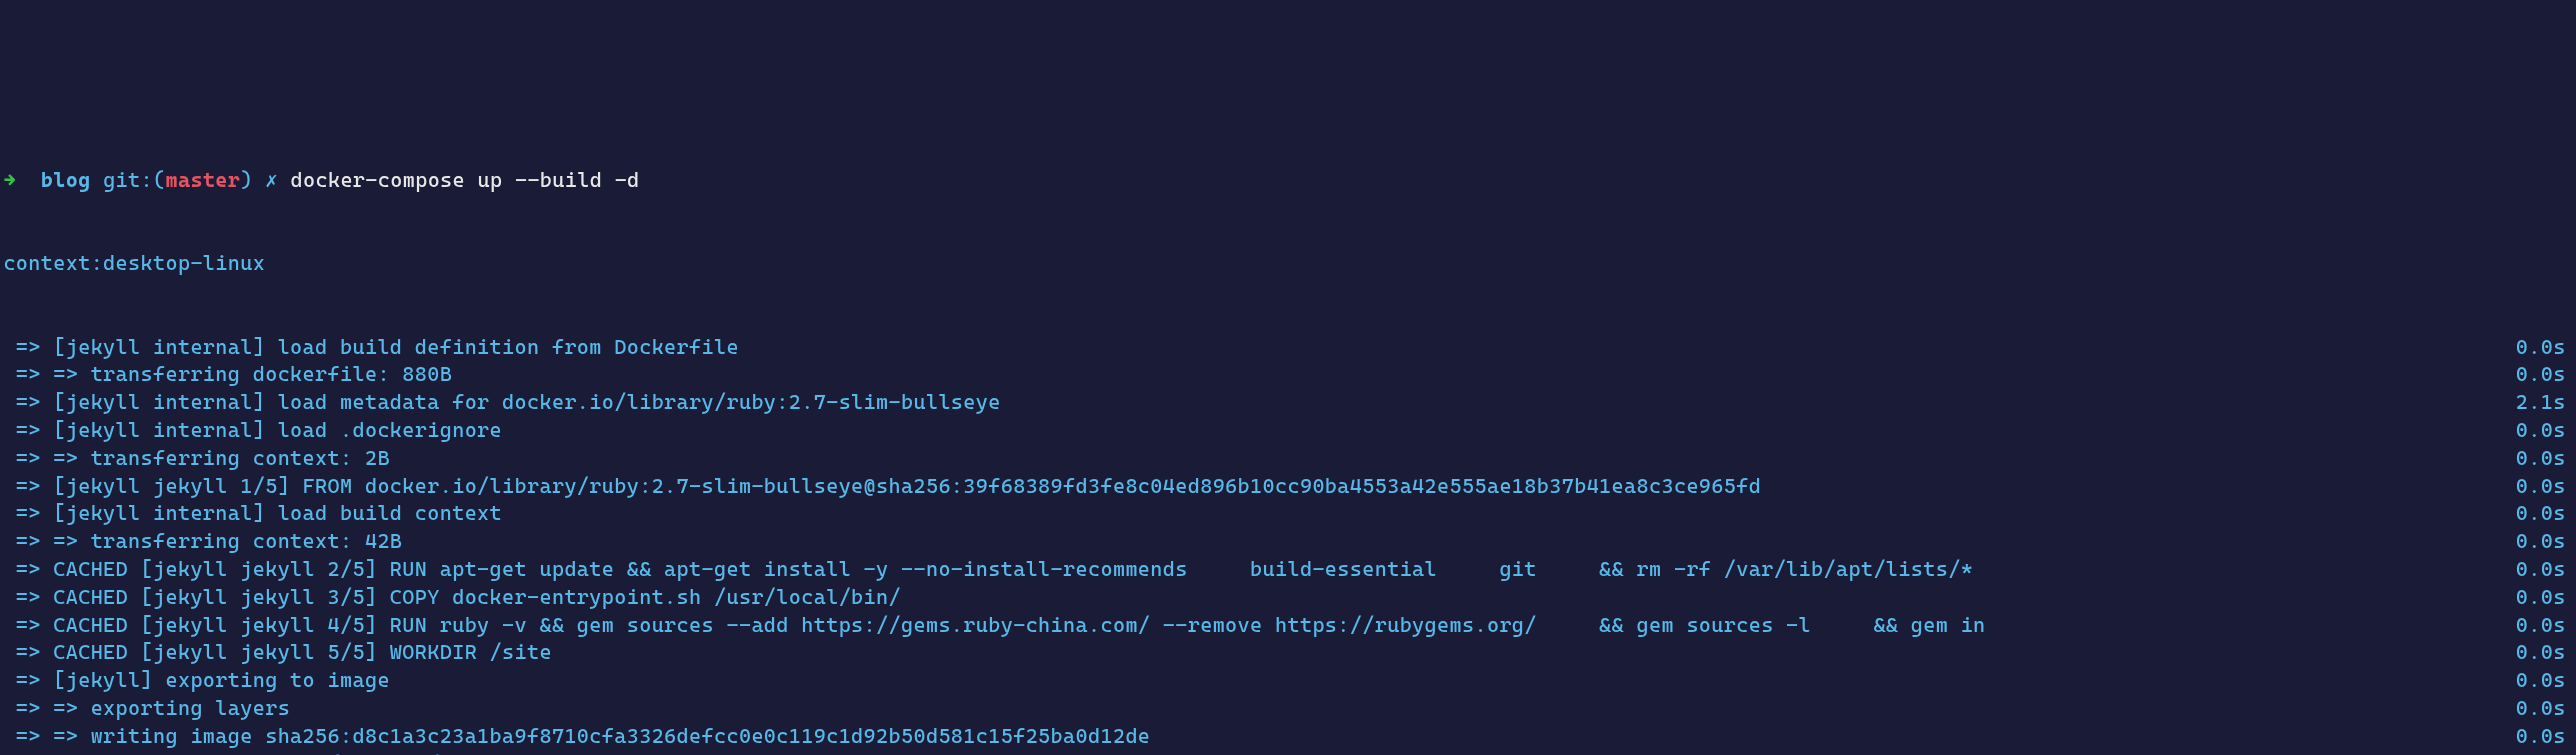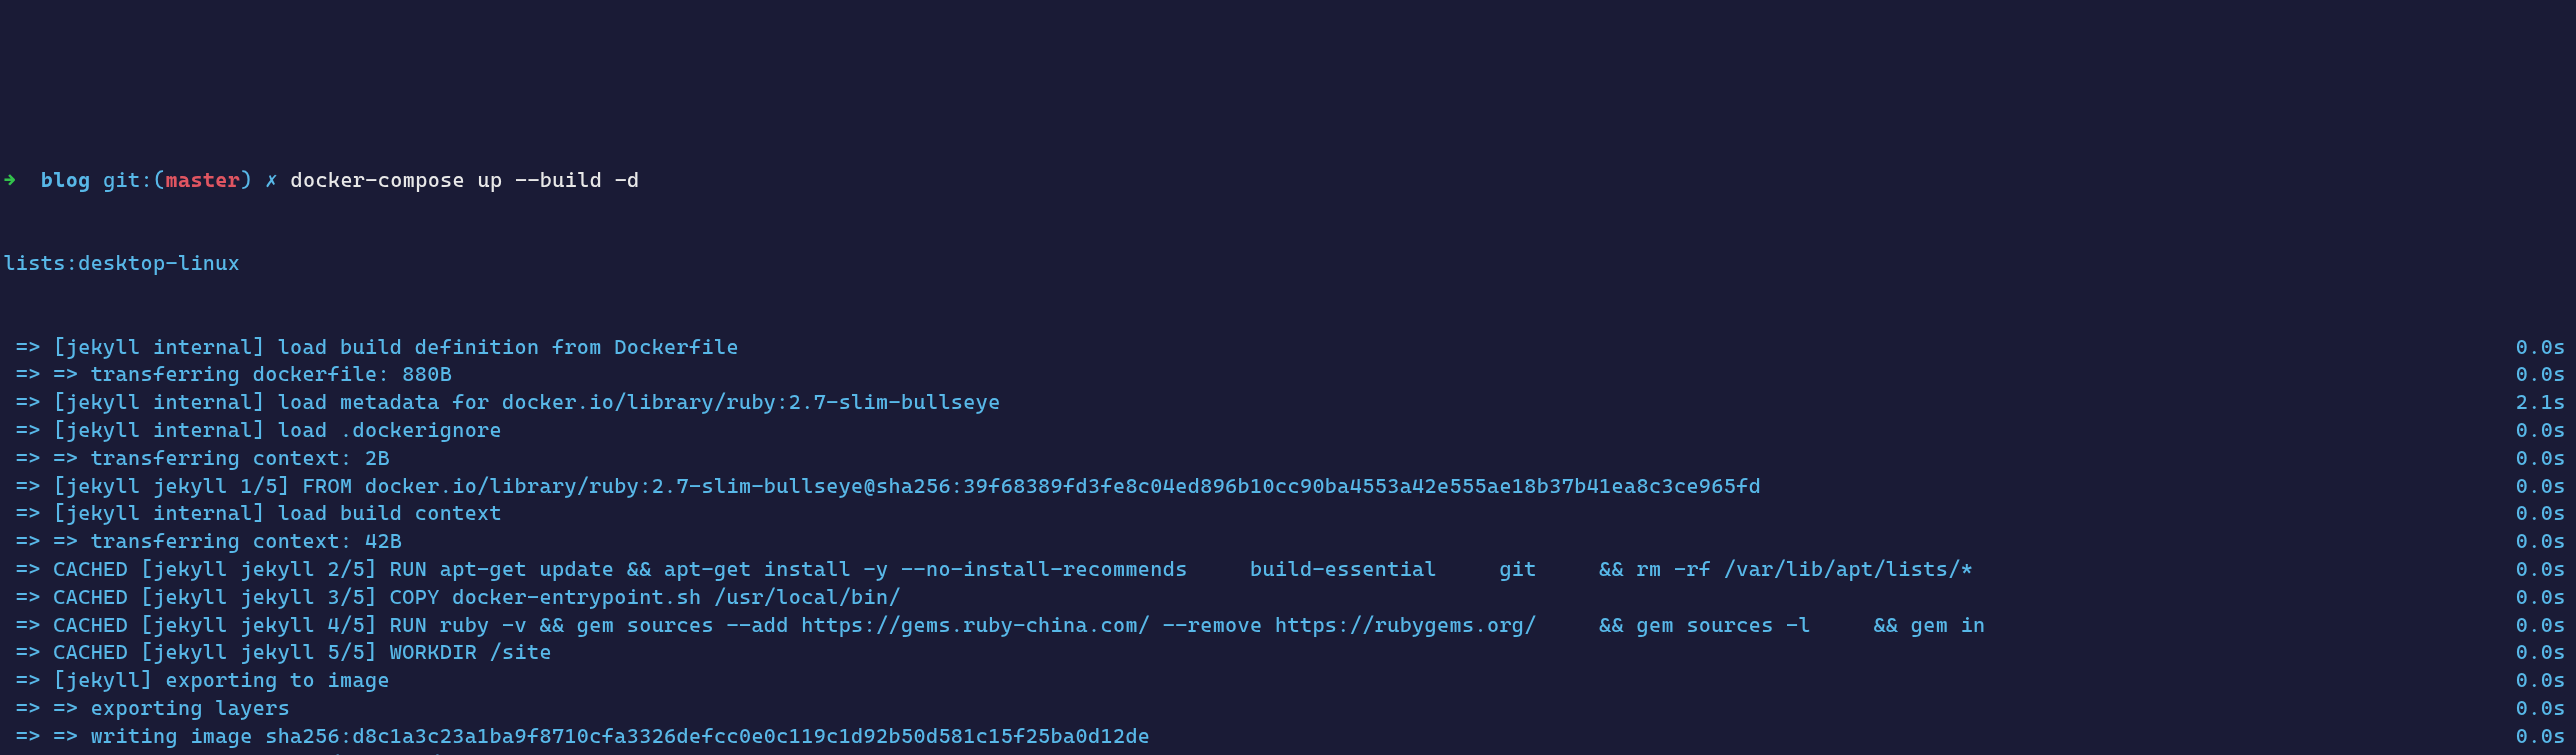--- a/index.html
+++ b/index.html
@@ -28,21 +28,21 @@
 
 
 
 <div>
 
 <div class="line">
 <span class="left"><span class="promptArrow">→</span>  <span class="cyan bold">blog</span> <span class="cyan">git:(</span><span class="red bold">master</span><span class="cyan">)</span> <span class="cyan">✗</span> <span class="white">docker-compose up --build -d</span></span>
 </div>
 
 <div class="line">
-<span class="right cyan">lists:desktop-linux</span>
+<span class="right cyan">context:desktop-linux</span>
 </div>
 
 <div id="steps"><div class="line"><span class="left cyan"> =&gt; [jekyll internal] load build definition from Dockerfile</span><span class="right cyan">0.0s</span></div><div class="line"><span class="left cyan"> =&gt; =&gt; transferring dockerfile: 880B</span><span class="right cyan">0.0s</span></div><div class="line"><span class="left cyan"> =&gt; [jekyll internal] load metadata for docker.io/library/ruby:2.7-slim-bullseye</span><span class="right cyan">2.1s</span></div><div class="line"><span class="left cyan"> =&gt; [jekyll internal] load .dockerignore</span><span class="right cyan">0.0s</span></div><div class="line"><span class="left cyan"> =&gt; =&gt; transferring context: 2B</span><span class="right cyan">0.0s</span></div><div class="line"><span class="left cyan"> =&gt; [jekyll jekyll 1/5] FROM docker.io/library/ruby:2.7-slim-bullseye@sha256:39f68389fd3fe8c04ed896b10cc90ba4553a42e555ae18b37b41ea8c3ce965fd</span><span class="right cyan">0.0s</span></div><div class="line"><span class="left cyan"> =&gt; [jekyll internal] load build context</span><span class="right cyan">0.0s</span></div><div class="line"><span class="left cyan"> =&gt; =&gt; transferring context: 42B</span><span class="right cyan">0.0s</span></div><div class="line"><span class="left cyan"> =&gt; CACHED [jekyll jekyll 2/5] RUN apt-get update &amp;&amp; apt-get install -y --no-install-recommends     build-essential     git     &amp;&amp; rm -rf /var/lib/apt/lists/*</span><span class="right cyan">0.0s</span></div><div class="line"><span class="left cyan"> =&gt; CACHED [jekyll jekyll 3/5] COPY docker-entrypoint.sh /usr/local/bin/</span><span class="right cyan">0.0s</span></div><div class="line"><span class="left cyan"> =&gt; CACHED [jekyll jekyll 4/5] RUN ruby -v &amp;&amp; gem sources --add https://gems.ruby-china.com/ --remove https://rubygems.org/     &amp;&amp; gem sources -l     &amp;&amp; gem in</span><span class="right cyan">0.0s</span></div><div class="line"><span class="left cyan"> =&gt; CACHED [jekyll jekyll 5/5] WORKDIR /site</span><span class="right cyan">0.0s</span></div><div class="line"><span class="left cyan"> =&gt; [jekyll] exporting to image</span><span class="right cyan">0.0s</span></div><div class="line"><span class="left cyan"> =&gt; =&gt; exporting layers</span><span class="right cyan">0.0s</span></div><div class="line"><span class="left cyan"> =&gt; =&gt; writing image sha256:d8c1a3c23a1ba9f8710cfa3326defcc0e0c119c1d92b50d581c15f25ba0d12de</span><span class="right cyan">0.0s</span></div><div class="line"><span class="left cyan"> =&gt; =&gt; naming to docker.io/library/blog-jekyll</span><span class="right cyan">0.0s</span></div></div>
 
 
 
 
 
 </div>
 

